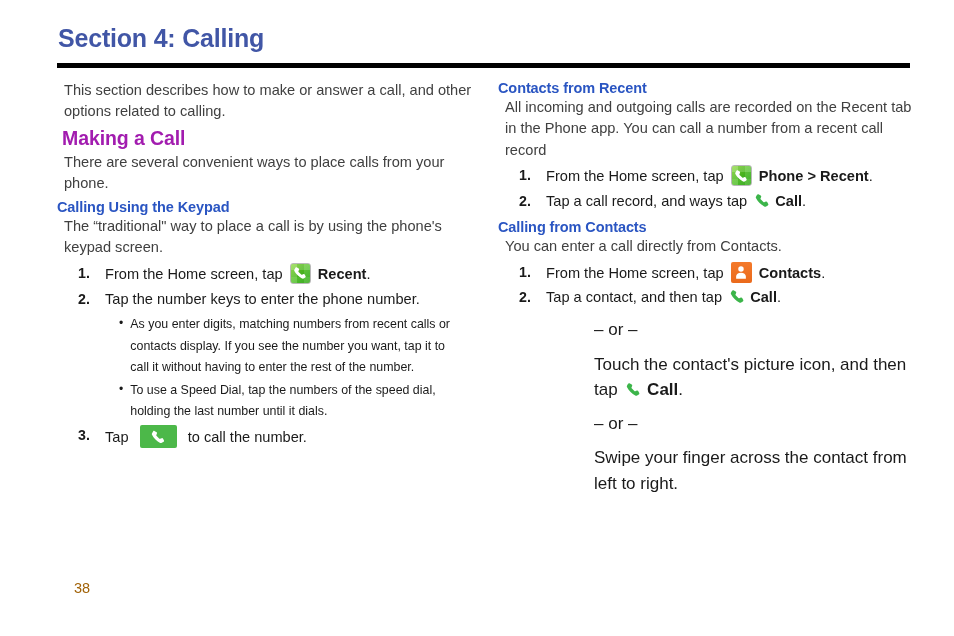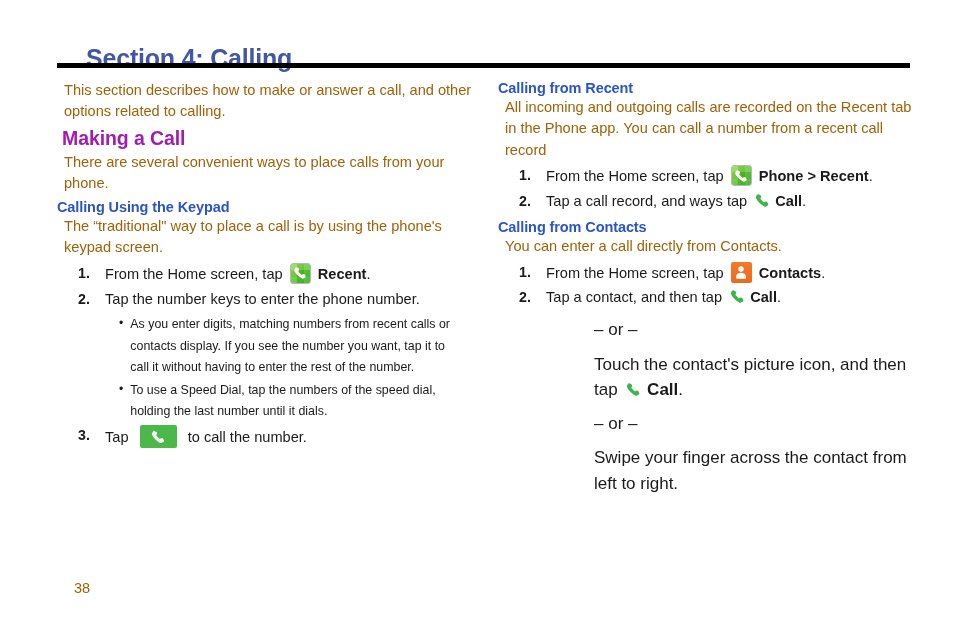--- a/index.html
+++ b/index.html
@@ -19,27 +19,26 @@
     position: relative;
     width: 954px;
     height: 636px;
     box-sizing: border-box;
   }
 
   
   .section-title {
     position: absolute;
     left: 58px;
-    top: 44px;
+    top: 24px;
     font-size: 25px;
     font-weight: bold;
     color: #4156a6;
     letter-spacing: -0.2px;
     white-space: nowrap;
-    margin-left: 28px;
   }
   .title-rule {
     position: absolute;
     left: 57px;
     top: 63px;
     width: 853px;
     height: 5px;
     background: #000000;
   }
 
@@ -64,21 +63,21 @@
     font-weight: bold;
     color: #2a55c2;
     margin: 0 0 1px 0;
     letter-spacing: -0.1px;
   }
   .para {
     font-size: 14.6px;
     line-height: 1.47;
     margin: 0 0 4px 0;
     padding-left: 7px;
-    color: #a16207;
+    color: #404040;
   }
 
   
   .steps {
     margin: 2px 0 2px 0;
     padding: 0;
     list-style: none;
   }
   .step {
     position: relative;
@@ -274,21 +273,21 @@
           </svg>
         </span>
         <span>to call the number.</span>
       </li>
 
     </ol>
   </div>
 
   <div class="col col-right">
 
-    <h3 class="h3">Calling from Recent</h3>
+    <h3 class="h3">Contacts from Recent</h3>
 
     <p class="para">All incoming and outgoing calls are recorded on the Recent tab in the Phone app. You can call a number from a recent call record</p>
 
     <ol class="steps">
       <li class="step tight">
         <span class="num">1.</span>
         <span>From the Home screen, tap</span>
         <span class="inline-icon icon-phone-app">
           <svg width="15" height="15" viewBox="0 0 24 24" aria-hidden="true">
             <path fill="#ffffff" d="M6.6 2.9c-.6-.3-1.4-.1-1.8.5L3.1 6.2c-.5.7-.5 1.6-.1 2.4 1.2 2.4 3 4.9 5.2 7.1 2.2 2.2 4.7 4 7.1 5.2.8.4 1.7.3 2.4-.1l2.8-1.7c.6-.4.8-1.2.5-1.8l-1.6-3c-.3-.6-1.1-.9-1.7-.6l-2.5 1c-.4.2-.9.1-1.2-.2l-4.3-4.3c-.3-.3-.4-.8-.2-1.2l1-2.5c.3-.6 0-1.4-.6-1.7L6.6 2.9z"></path>

